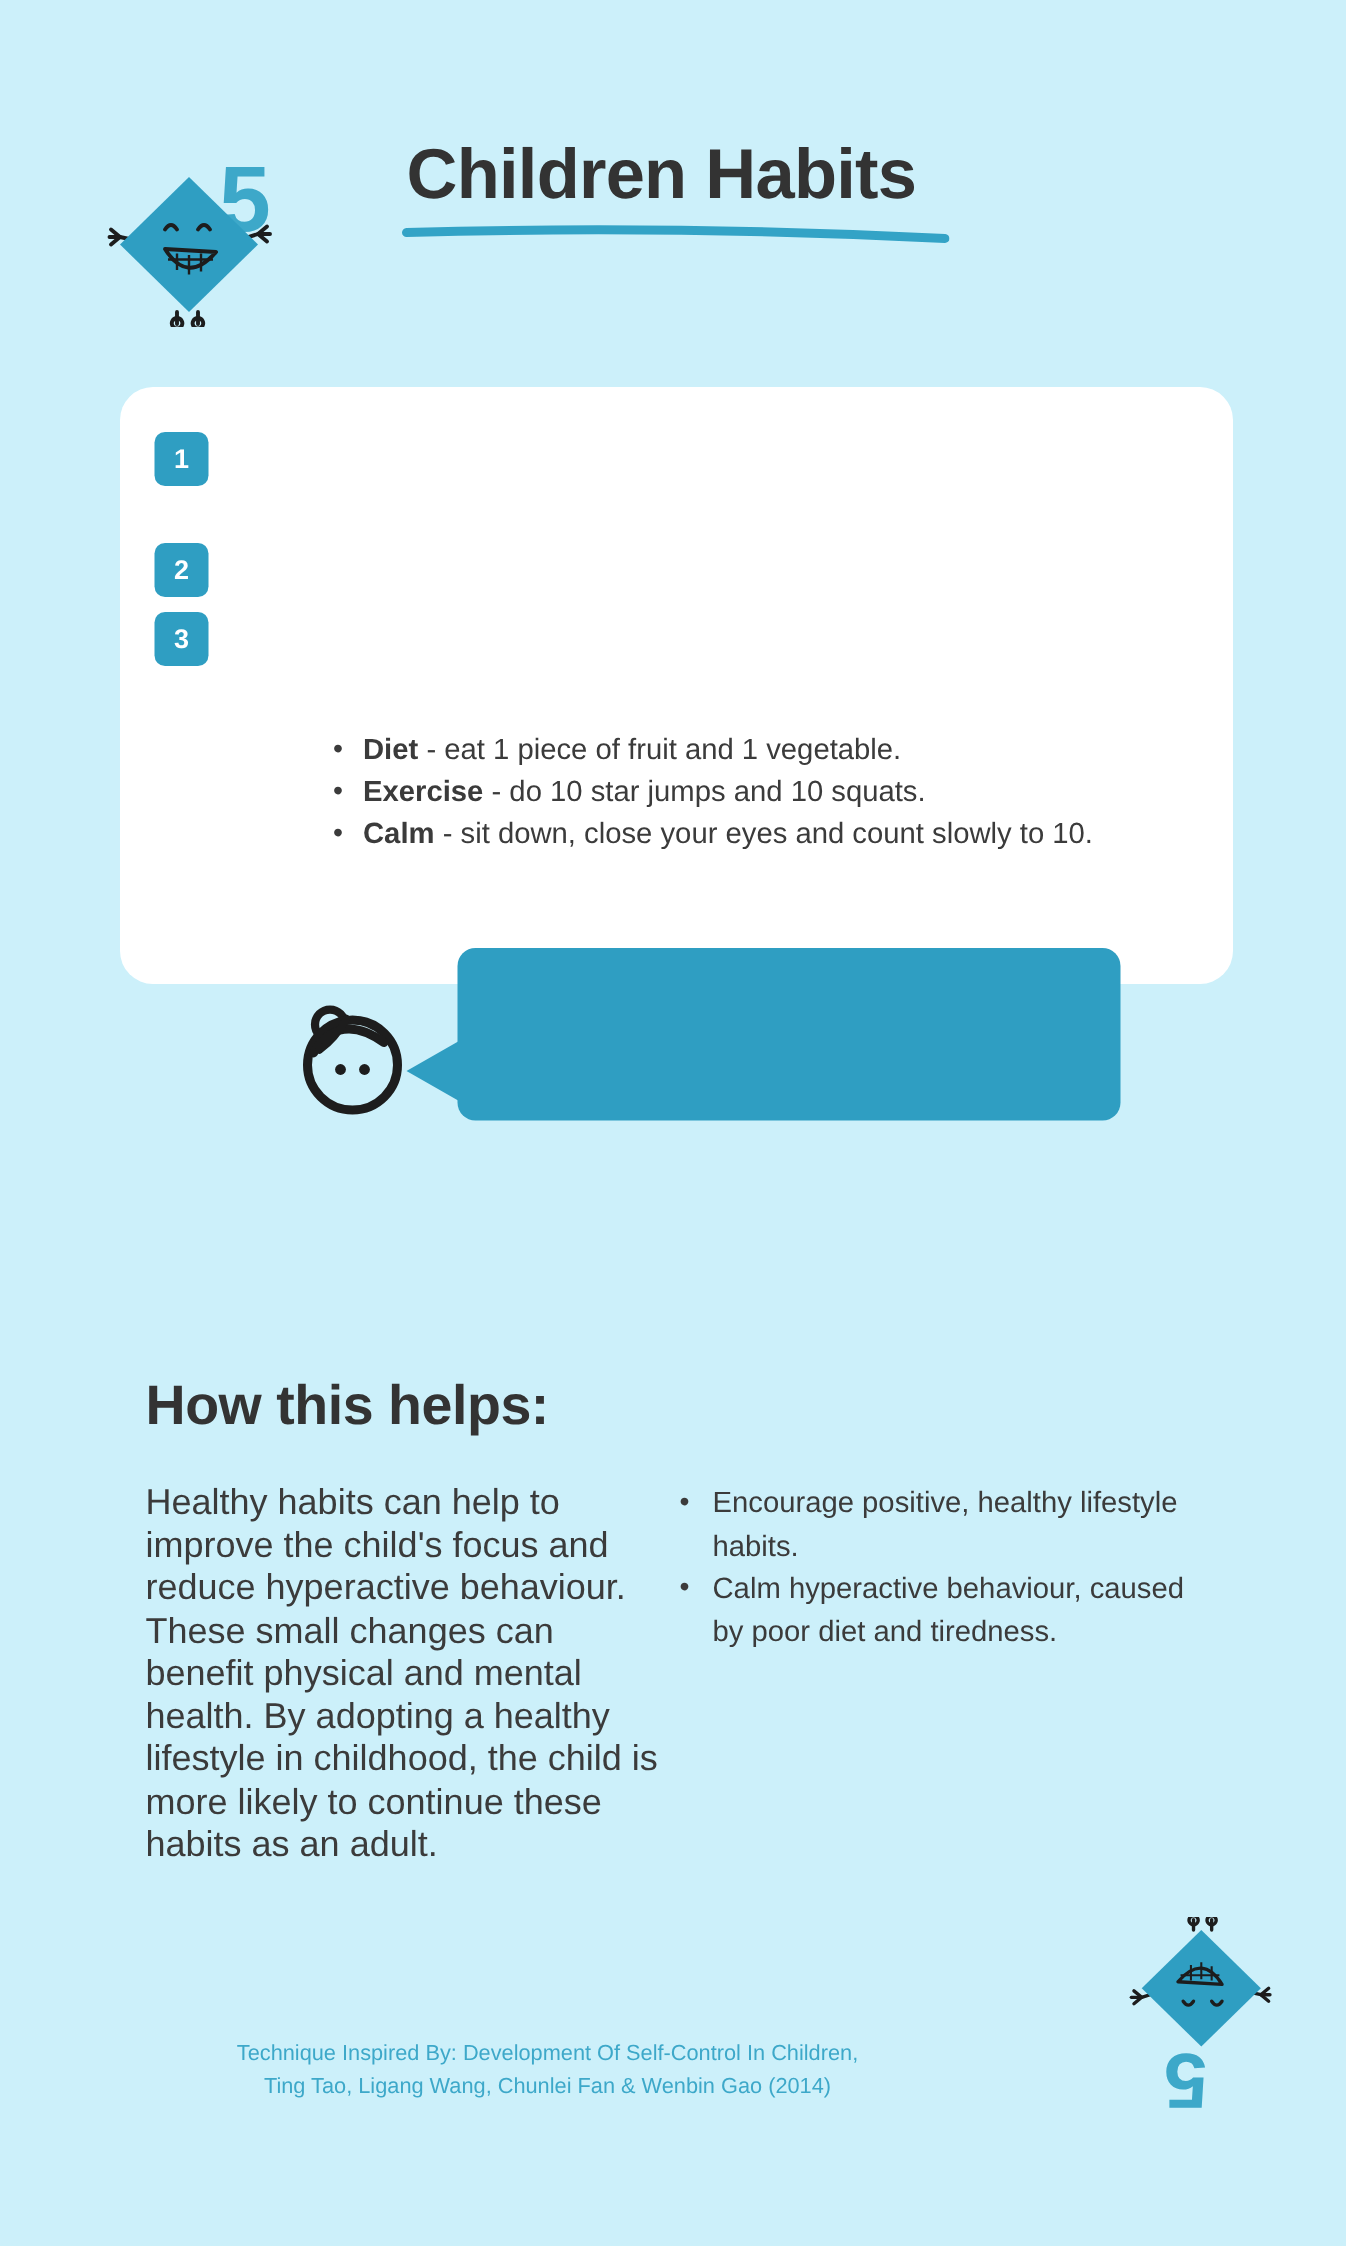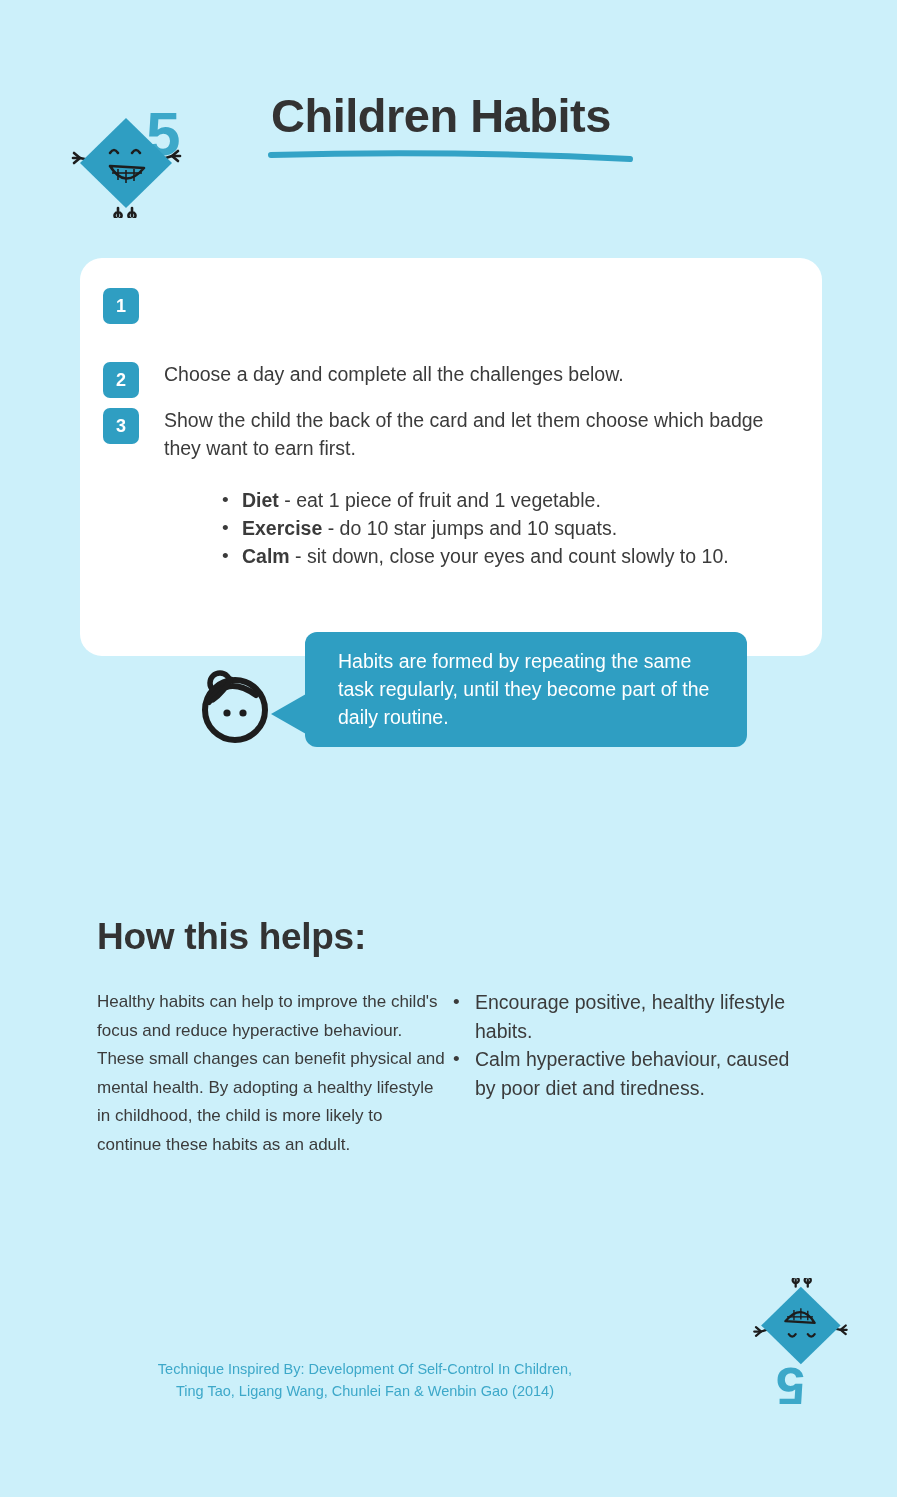--- a/index.html
+++ b/index.html
@@ -159,21 +159,21 @@
     font-size: 37px;
     font-weight: bold;
     color: #333333;
     letter-spacing: -0.3px;
     line-height: 1;
   }
   #helps-paragraph {
     position: absolute;
     left: 97px; top: 88px;
     width: 348px;
-    font-size: 17px;
+    font-size: 24px;
     color: #3b3b3b;
     line-height: 28.5px;
   }
   #helps-benefits {
     position: absolute;
     left: 450px; top: 88px;
     width: 340px;
     margin: 0;
     padding: 0;
     list-style: none;
@@ -273,47 +273,44 @@
 </div>
 
 <div id="instructions-card">
 
   <div class="step-row" id="step-row-1">
     <div class="step-badge">1</div>
   </div>
 
   <div class="step-row" id="step-row-2">
     <div class="step-badge">2</div>
-    <div class="step-text">Choose a day and complete all the challenges below.</div>
   </div>
 
   <div class="step-row" id="step-row-3">
     <div class="step-badge">3</div>
-    <div class="step-text">Show the child the back of the card and let them choose which badge they want to earn first.</div>
   </div>
 
   <ul id="challenge-list">
     <li><span class="challenge-name">Diet</span><span> - eat 1 piece of fruit and 1 vegetable.</span></li>
     <li><span class="challenge-name">Exercise</span><span> - do 10 star jumps and 10 squats.</span></li>
     <li><span class="challenge-name">Calm</span><span> - sit down, close your eyes and count slowly to 10.</span></li>
   </ul>
 </div>
 
 <svg id="child-face" width="78" height="80" viewBox="0 0 78 80">
   <circle cx="24" cy="17" r="10" fill="none" stroke="#1d1d1d" stroke-width="5.5"></circle>
   <circle cx="39" cy="44" r="30" fill="#ccf0fa" stroke="#1d1d1d" stroke-width="6"></circle>
   <path d="M13 36 Q30 8 60 29" fill="none" stroke="#1d1d1d" stroke-width="6" stroke-linecap="round"></path>
   <path d="M35 13 Q28 26 17 34" fill="none" stroke="#1d1d1d" stroke-width="5" stroke-linecap="round"></path>
   <circle cx="31" cy="47" r="3.6" fill="#1d1d1d"></circle>
   <circle cx="47" cy="47" r="3.6" fill="#1d1d1d"></circle>
 </svg>
 
 <div id="speech-bubble">
   <div id="speech-tail"></div>
-  <div id="speech-bubble-text">Habits are formed by repeating the same task regularly, until they become part of the daily routine.</div>
 </div>
 
 <div id="helps-section">
   <div id="helps-title">How this helps:</div>
   <div id="helps-paragraph">Healthy habits can help to improve the child's focus and reduce hyperactive behaviour. These small changes can benefit physical and mental health. By adopting a healthy lifestyle in childhood, the child is more likely to continue these habits as an adult.</div>
   <ul id="helps-benefits">
     <li>Encourage positive, healthy lifestyle habits.</li>
     <li>Calm hyperactive behaviour, caused by poor diet and tiredness.</li>
   </ul>
 </div>

